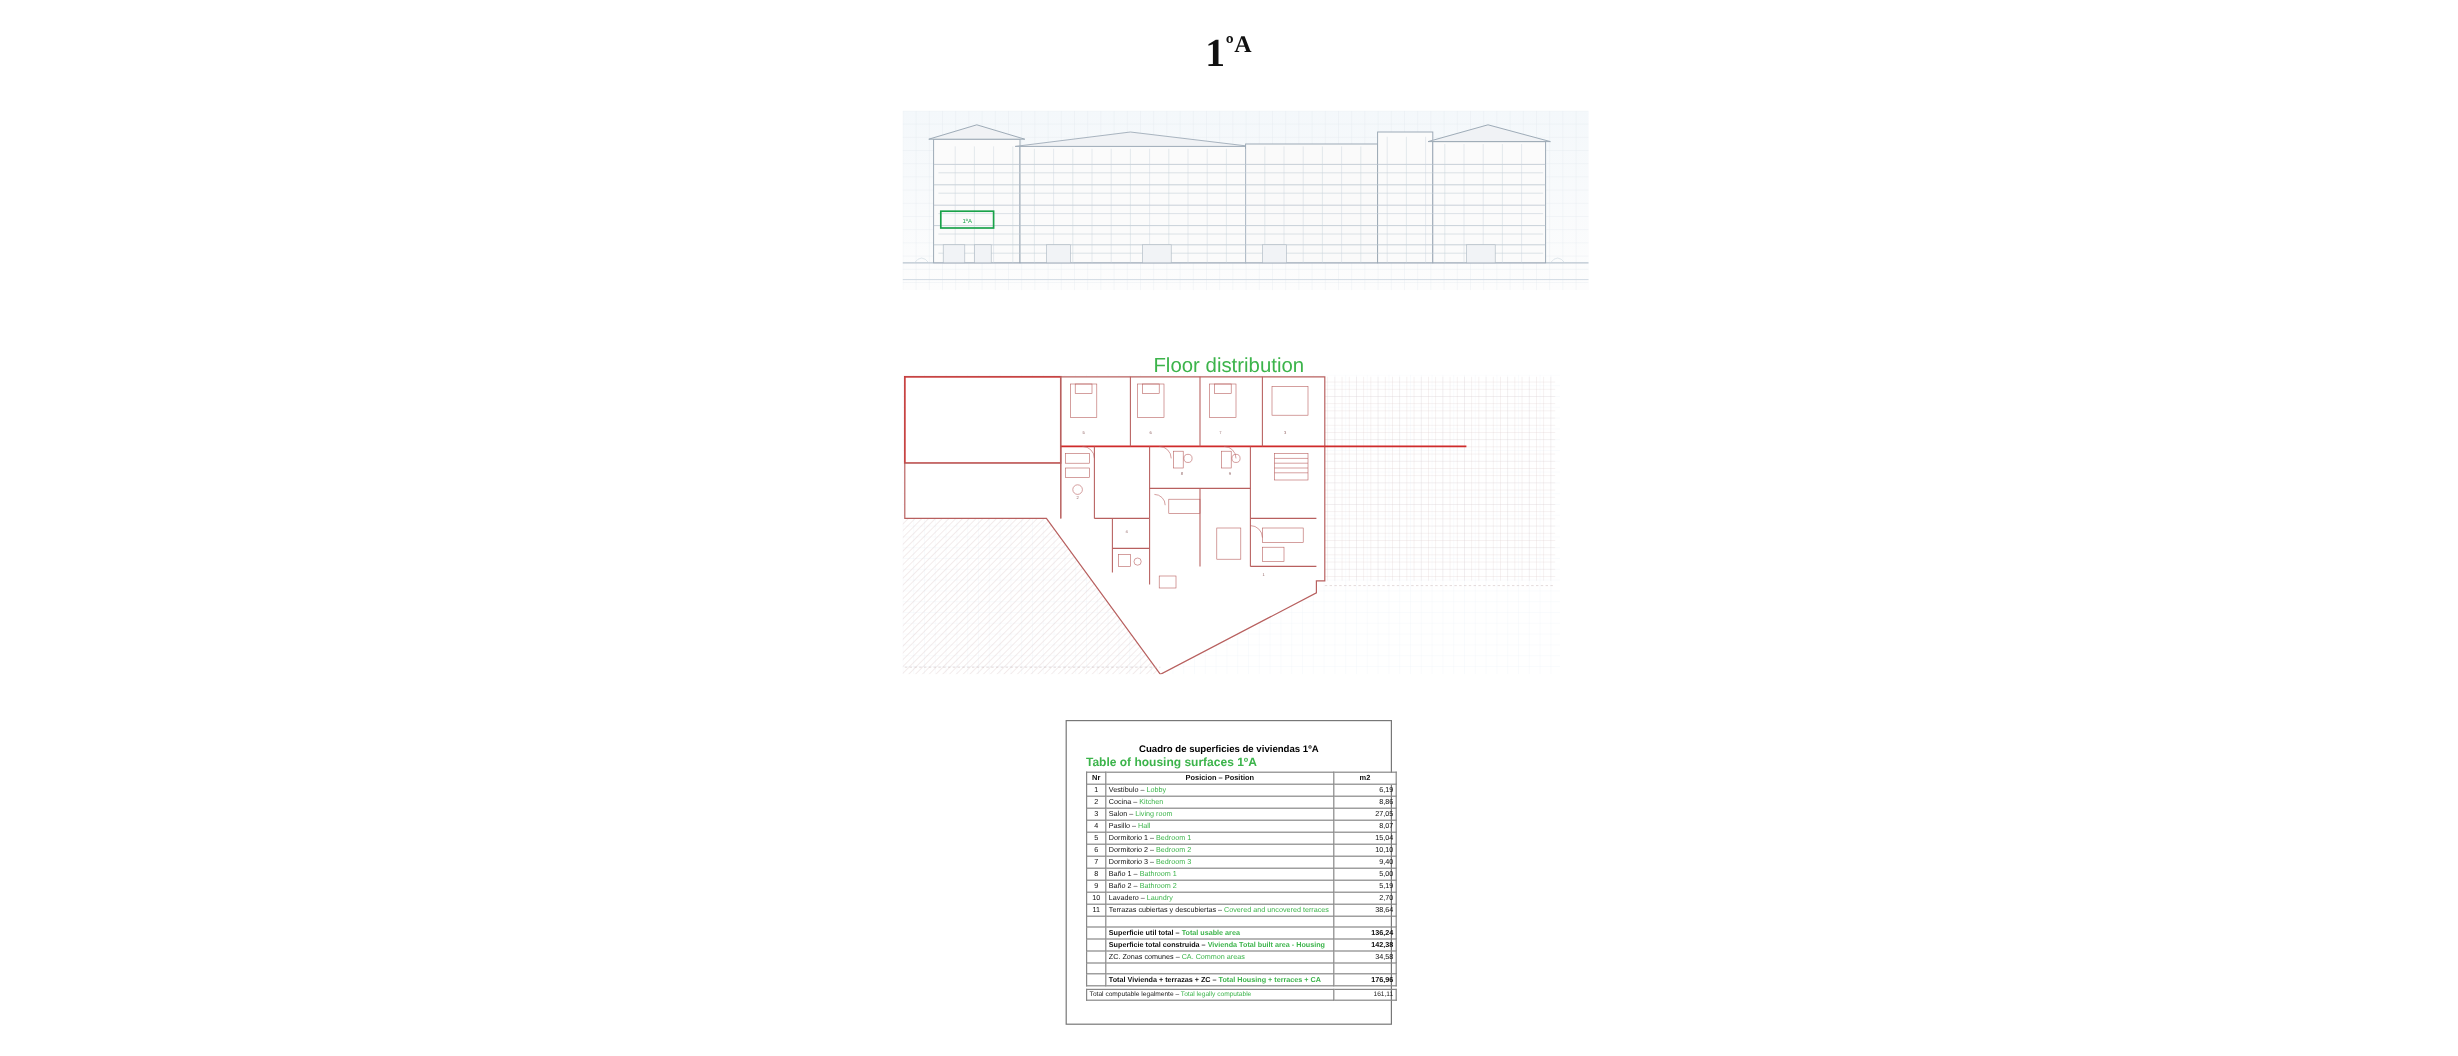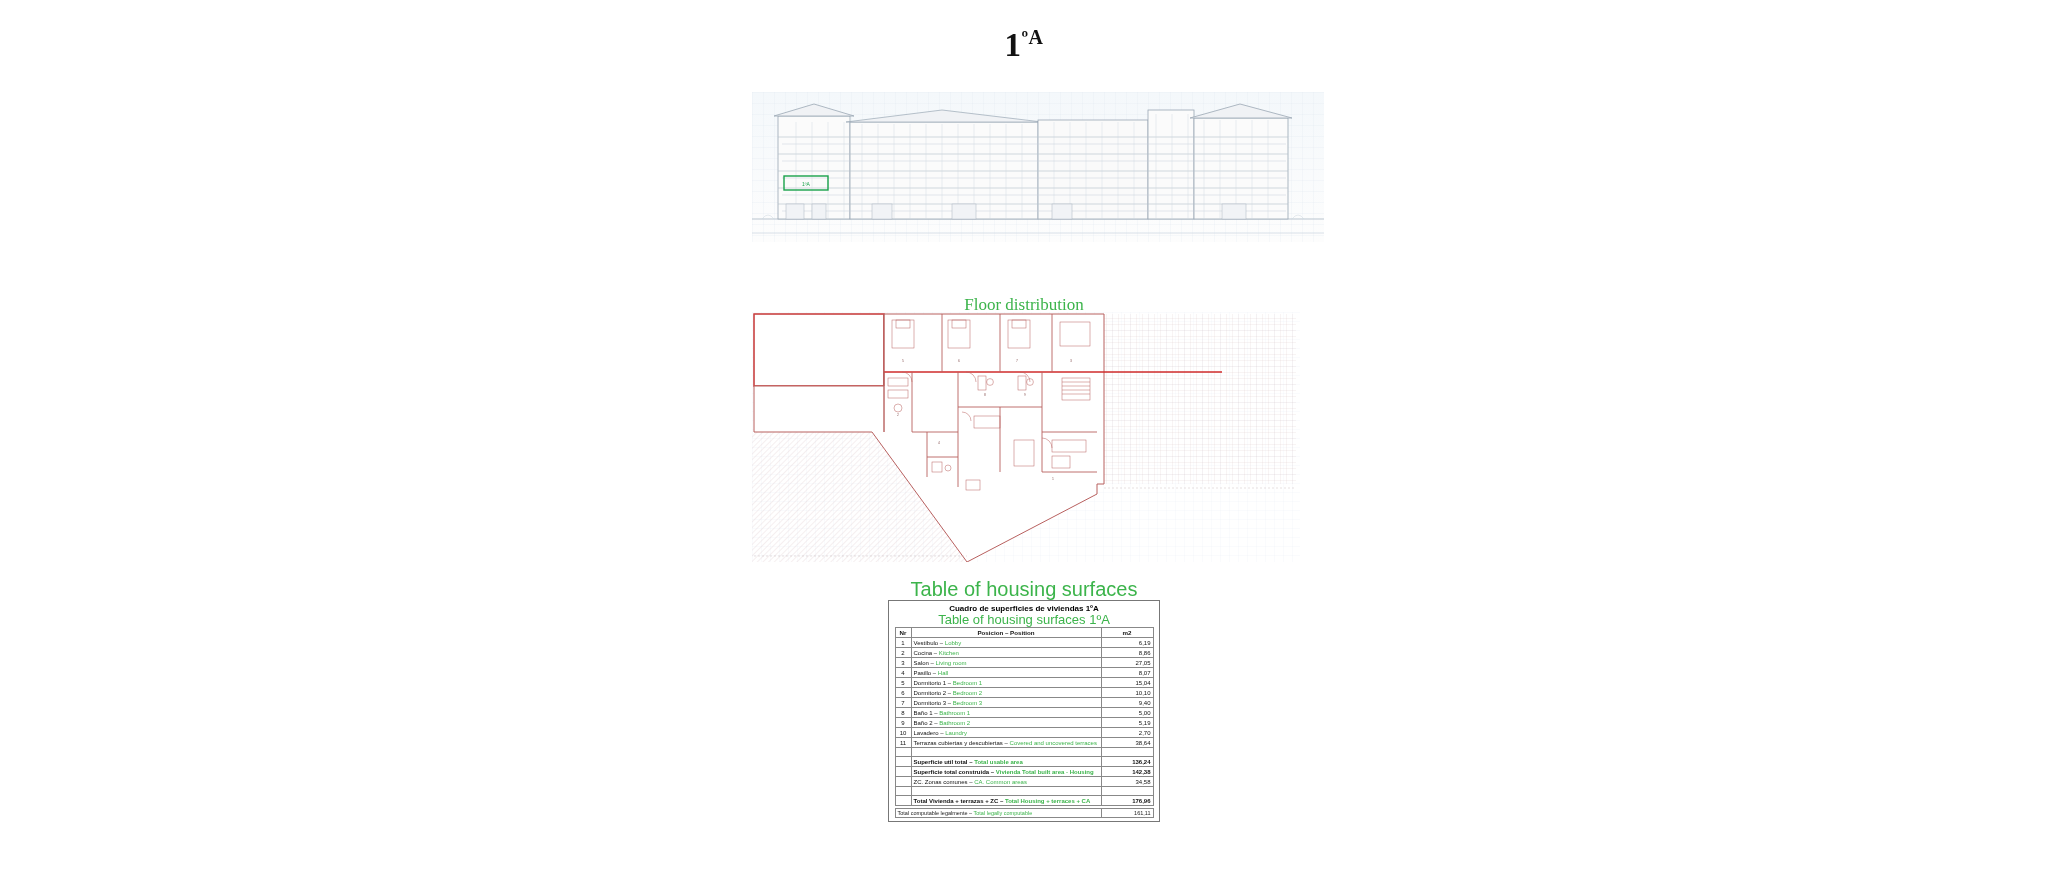--- a/index.html
+++ b/index.html
@@ -50,21 +50,21 @@
 
   
   .fd-caption {
     position: absolute;
     left: 0;
     top: 295px;
     width: 2048px;
     text-align: center;
     font-size: 17px;
     color: #3cb44b;
-    font-family: Liberation Serif, serif;
+    font-family: Liberation Sans, sans-serif;
   }
   .plan-block {
     position: absolute;
     left: 752px;
     top: 312px;
     width: 548px;
     height: 250px;
     overflow: hidden;
     background: #ffffff;
   }
@@ -81,34 +81,34 @@
   }
 
   .table-wrap {
     position: absolute;
     left: 888px;
     top: 600px;
     width: 272px;
     background: #ffffff;
     border: 1px solid #777;
     box-sizing: border-box;
-    padding: 0;
+    padding: 16px;
   }
   .tbl-title {
     text-align: center;
     font-size: 8px;
     font-weight: bold;
     color: #000;
     padding: 3px 0 0 0;
     line-height: 10px;
   }
   .tbl-subtitle {
-    text-align: center;
-    font-size: 13px;
-    font-weight: normal;
+    text-align: left;
+    font-size: 10px;
+    font-weight: bold;
     color: #3cb44b;
     padding: 1px 0 3px 0;
     line-height: 9px;
   }
   table.surfaces {
     border-collapse: collapse;
     width: 258px;
     margin: 0 auto 2px auto;
     table-layout: fixed;
   }
@@ -368,21 +368,20 @@
         <text x="318" y="50">3</text>
         <text x="145" y="104">2</text>
         <text x="232" y="84">8</text>
         <text x="272" y="84">9</text>
         <text x="186" y="132">4</text>
         <text x="300" y="168">1</text>
       </g>
     </svg>
   </div>
 
-  <div class="ths-caption">Table of housing surfaces</div>
 
   <div class="table-wrap">
     <div class="tbl-title">Cuadro de superficies de viviendas 1ºA</div>
     <div class="tbl-subtitle">Table of housing surfaces 1ºA</div>
 
     <table class="surfaces">
       <colgroup>
         <col class="c-nr">
           <col class="c-pos">
           <col class="c-m2">

